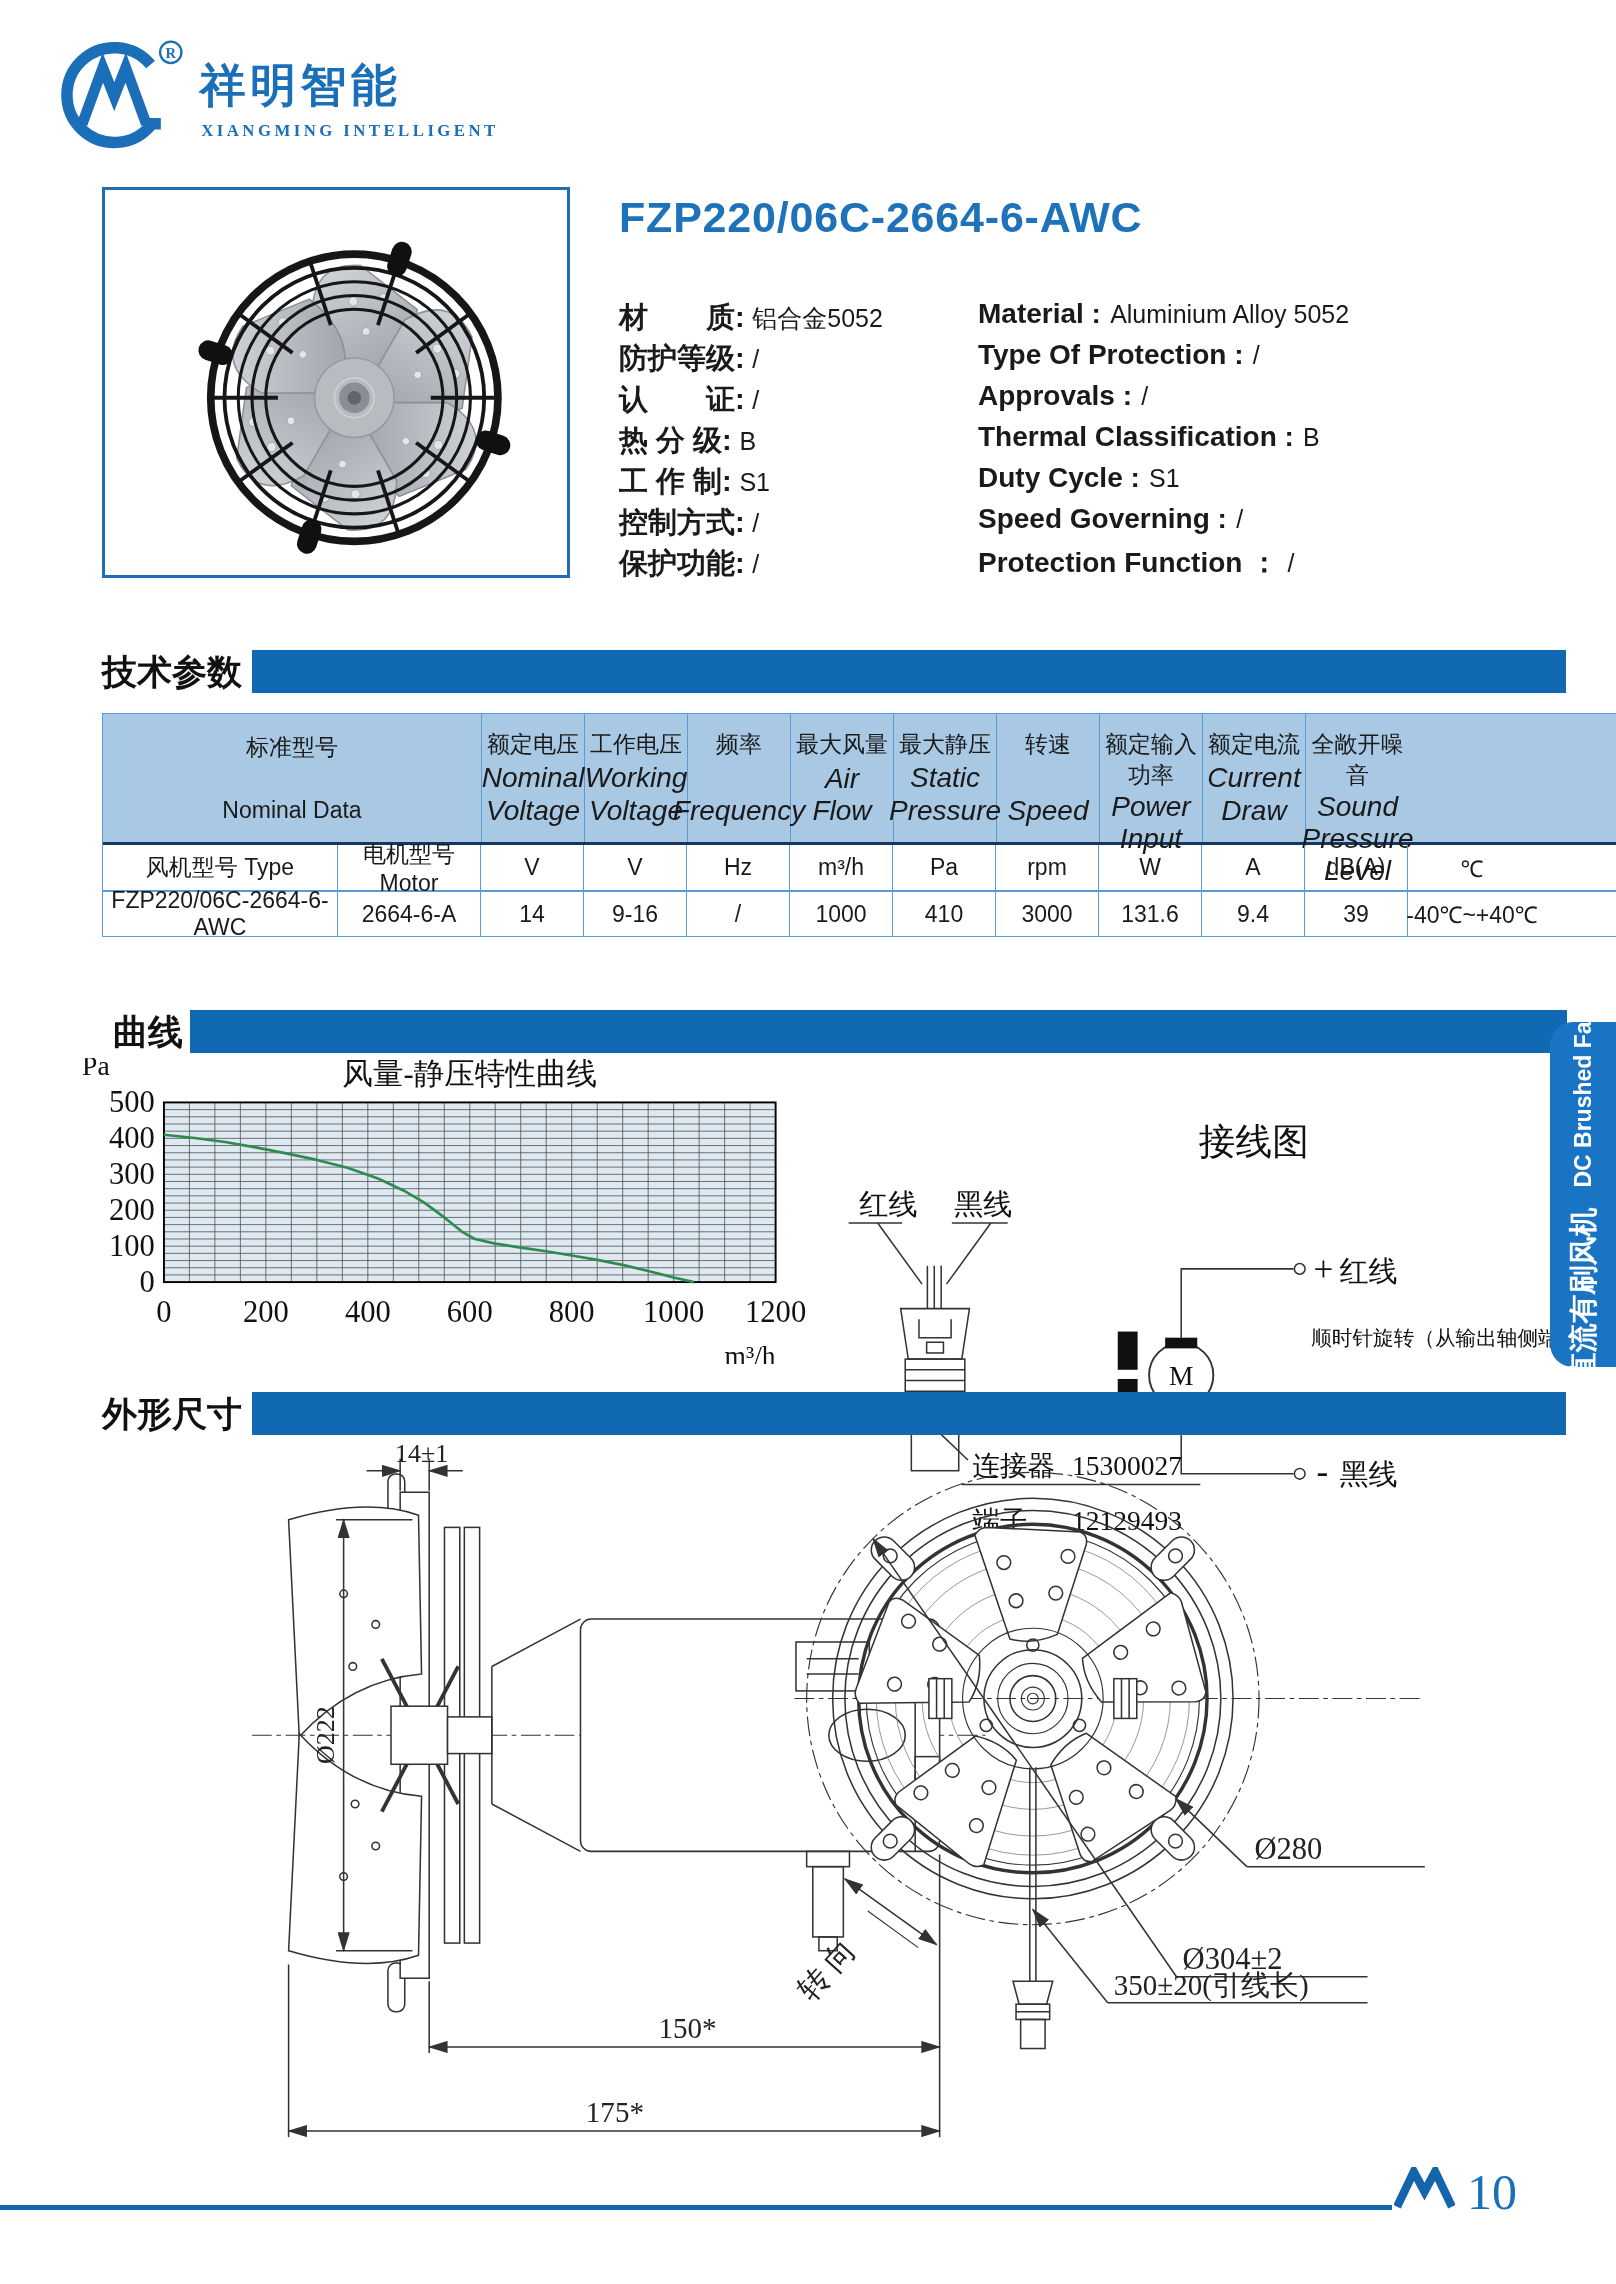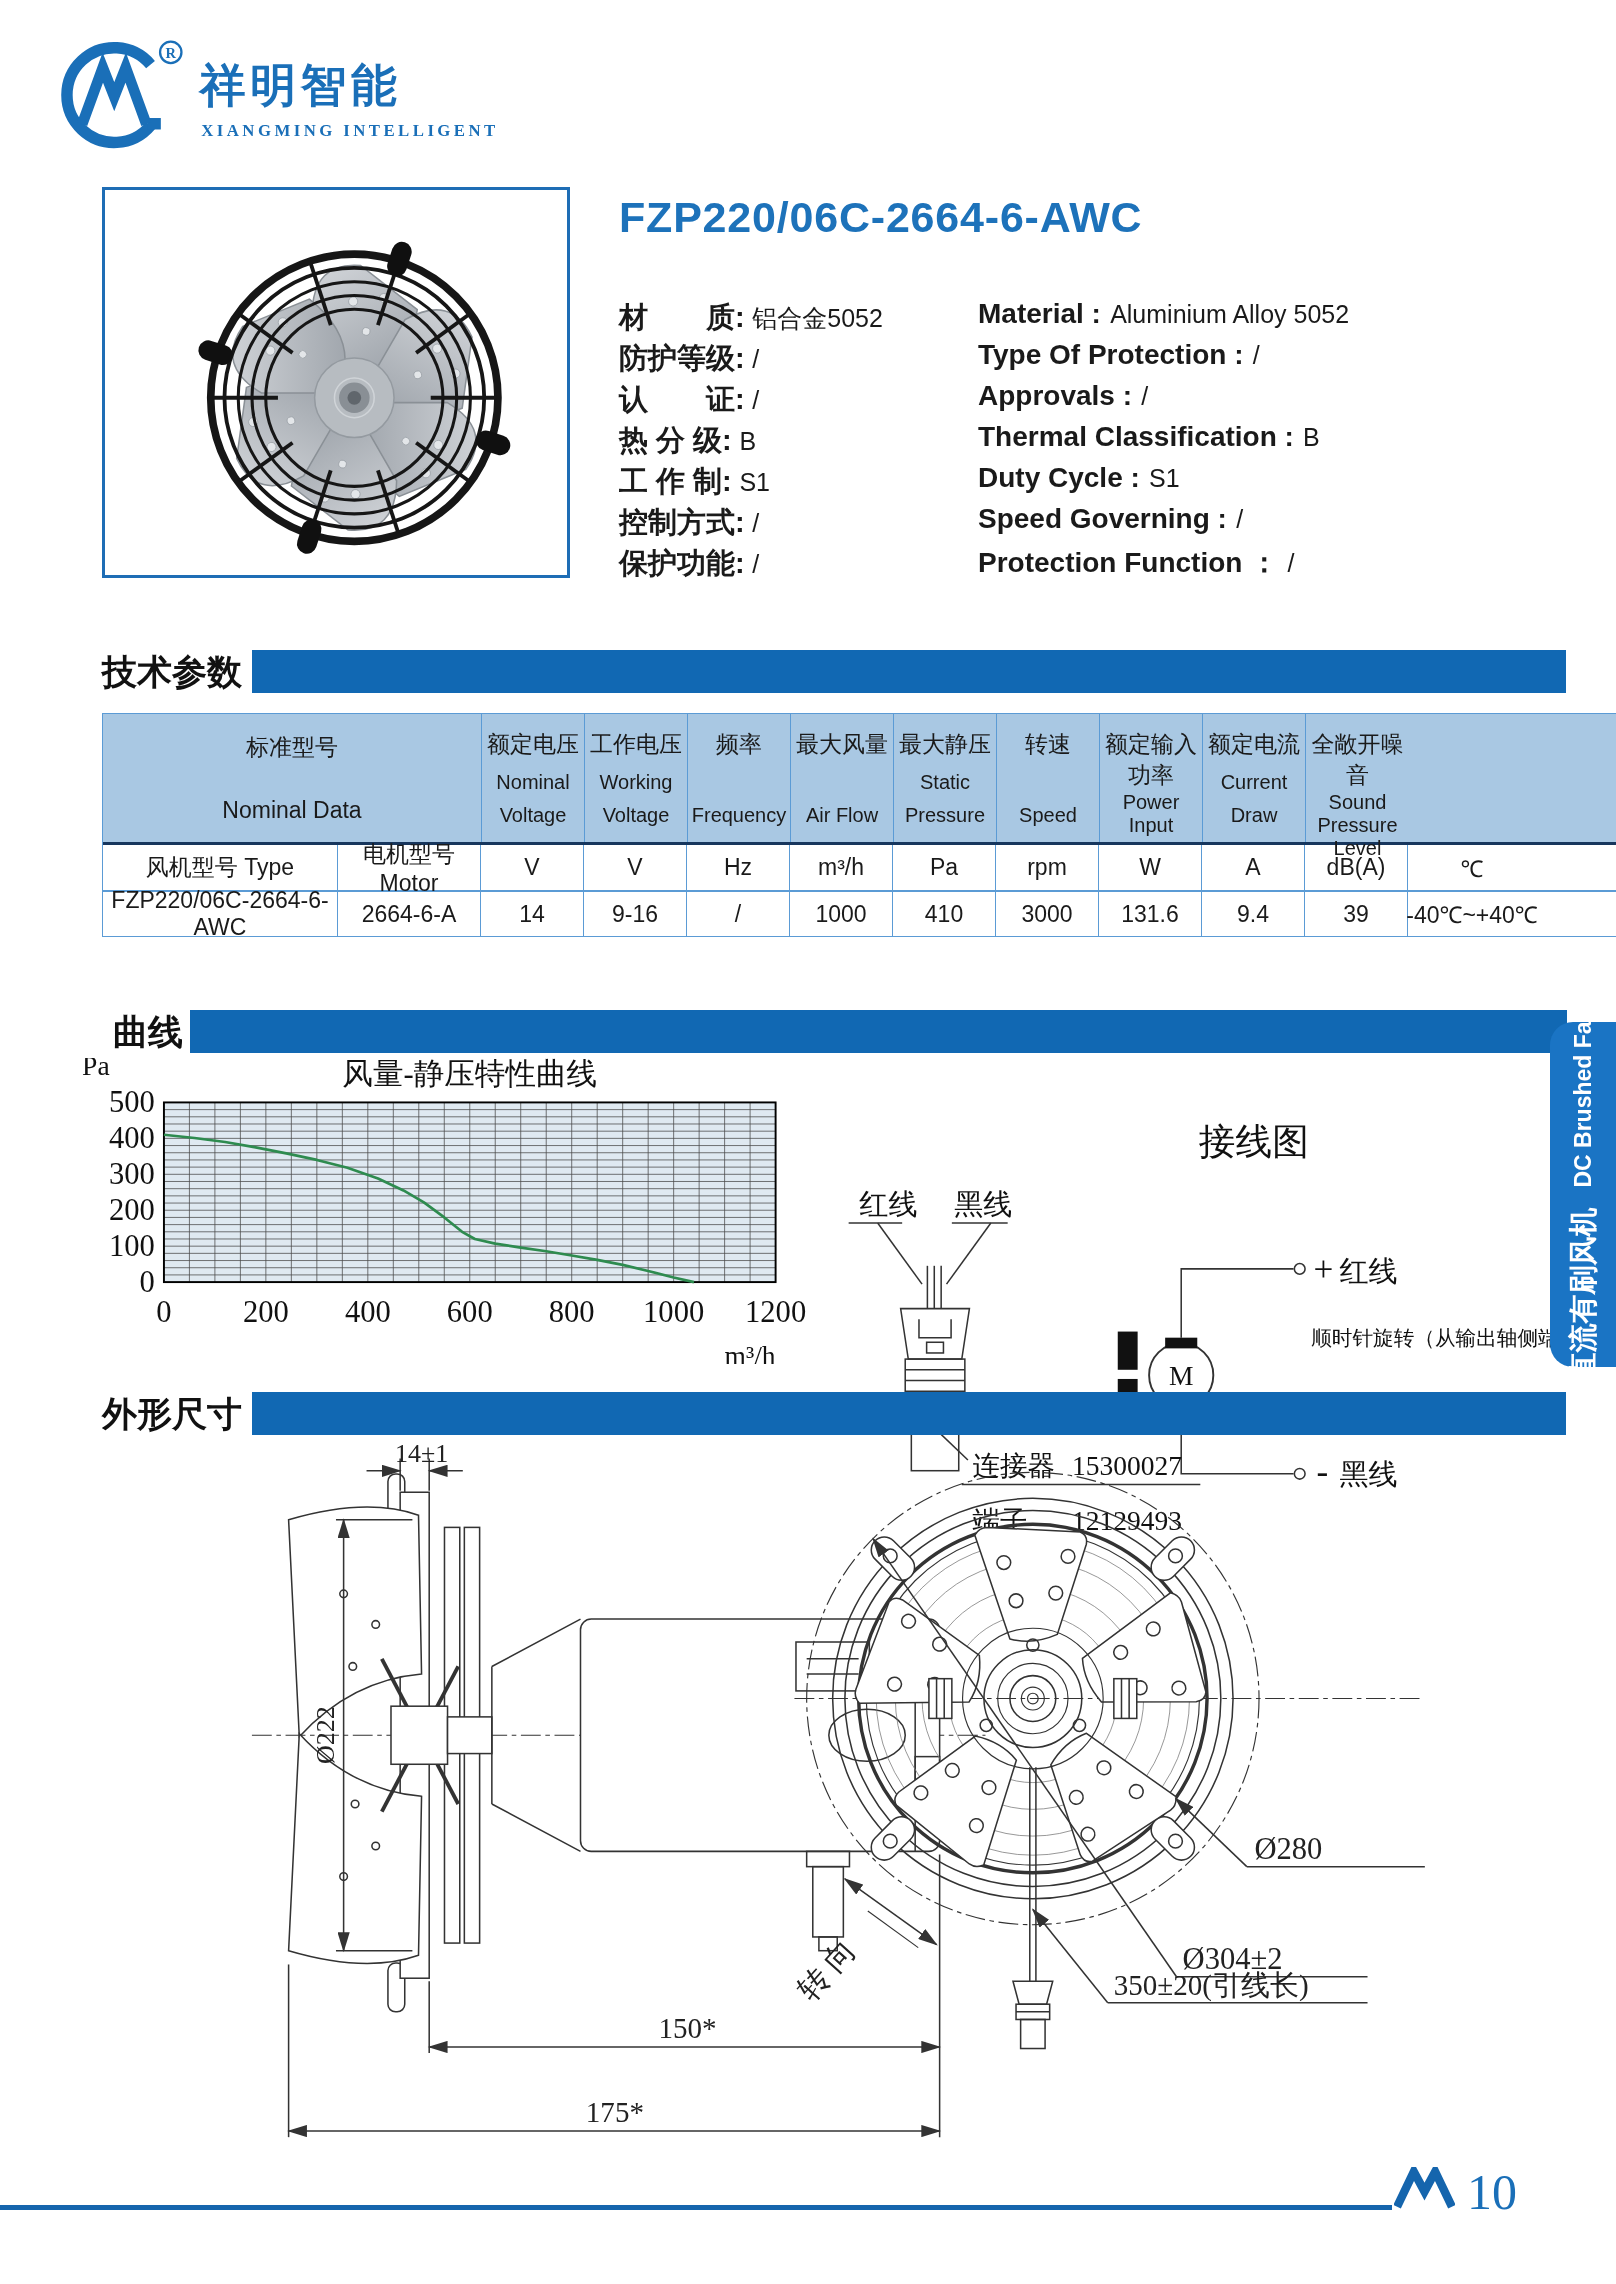--- a/index.html
+++ b/index.html
@@ -26,21 +26,21 @@
   
   #tech-table{left:102px;top:713px;width:1521px;border:1.5px solid #5b9bd5;box-sizing:border-box;background:#fff;}
   .trow{display:flex;box-sizing:border-box;}
   .tcell{box-sizing:border-box;border-right:1.5px solid #5b9bd5;display:flex;flex-direction:column;
          align-items:center;text-align:center;justify-content:center;}
   .tcell:last-child{border-right:none;}
   .thead-row{height:131px;background:#a9c8e3;border-bottom:3.8px solid #17365d;}
   .tunit-row{height:47px;border-bottom:2.3px solid #5b9bd5;}
   .tdata-row{height:44px;}
   .hcell{justify-content:space-between;padding:15.3px 1.5px;font-size:23px;}
-  .hcell .en{font-size:20px;}
+  .hcell .en{font-size:28px;font-style:italic;}
   .gcell{justify-content:center;gap:34px;font-size:23px;}
   .ucell,.dcell{font-size:23px;}
   
   svg text{font-family:"Liberation Serif",serif;}
   
   #side-tab{left:1550px;top:1022px;width:67px;height:345px;background:#1a74c4;border-radius:23px 0 0 23px;}
   #side-tab-inner{position:absolute;left:-139px;top:139px;width:345px;height:67px;transform:rotate(-90deg);
       display:flex;align-items:center;justify-content:center;gap:20px;color:#fff;white-space:nowrap;}
   #side-tab-zh{font-size:29px;font-weight:800;}
   #side-tab-en{font-size:23px;font-weight:700;}

